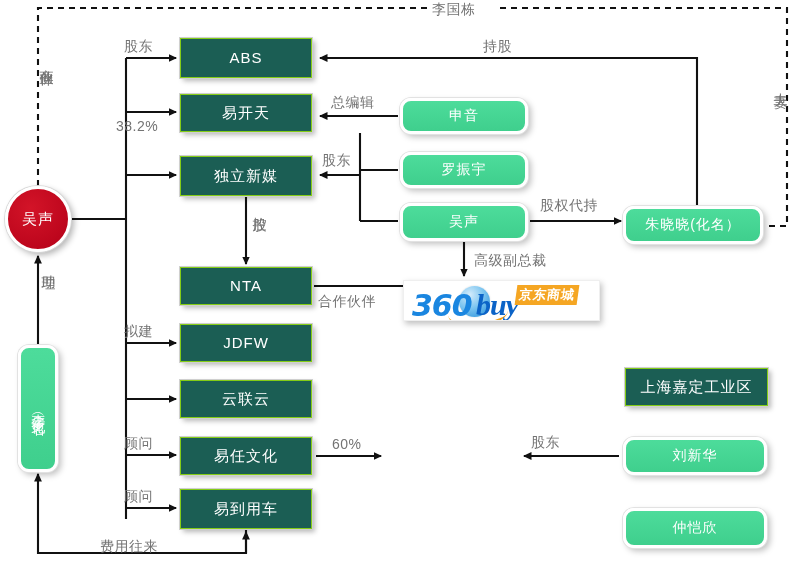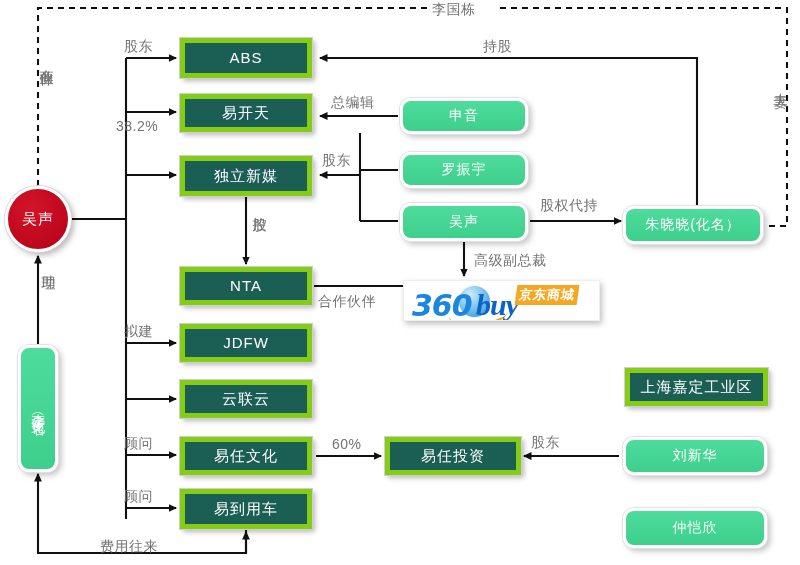--- a/index.html
+++ b/index.html
@@ -14,21 +14,21 @@
   
   .node{
     position:absolute;box-sizing:border-box;
     display:flex;align-items:center;justify-content:center;
     color:#ffffff;letter-spacing:1px;
     text-align:center;line-height:1.1;
     z-index:4;
   }
   .dark{
     background:#1b5e54;
-    border:5px solid #84cc16;
+    border:1px solid #84cc16;
     box-shadow:0 0 0 1px #cfcfcf, 3px 3px 5px rgba(0,0,0,.28);
     font-size:15px;
   }
   .green{
     background:#45d695;
     background:linear-gradient(180deg,#4ddc9b 0%,#3fcf8d 100%);
     border:3px solid #ffffff;
     border-radius:11px;
     box-shadow:0 0 0 1px #e2e2e2, 3px 3px 6px rgba(0,0,0,.25);
     font-size:14px;
@@ -170,21 +170,20 @@
   <div class="node dark" style="left:180px;top:267px;width:132px;height:38px;">NTA</div>
 
   <div class="node dark" style="left:180px;top:324px;width:132px;height:38px;">JDFW</div>
 
   <div class="node dark" style="left:180px;top:380px;width:132px;height:38px;">云联云</div>
 
   <div class="node dark" style="left:180px;top:437px;width:132px;height:38px;">易任文化</div>
 
   <div class="node dark" style="left:180px;top:489px;width:132px;height:40px;">易到用车</div>
 
-  <div class="node dark" style="left:385px;top:437px;width:136px;height:38px;">易任投资</div>
 
   <div class="node dark" style="left:625px;top:368px;width:143px;height:38px;">上海嘉定工业区</div>
 
   <div class="node green vertxt" style="left:18px;top:345px;width:40px;height:127px;">李倩（化名）</div>
 
   <div class="node green" style="left:400px;top:152px;width:128px;height:36px;">罗振宇</div>
 
   <div class="node green" style="left:400px;top:98px;width:128px;height:36px;">申音</div>
 
   <div class="node green" style="left:400px;top:203px;width:128px;height:38px;">吴声</div>

